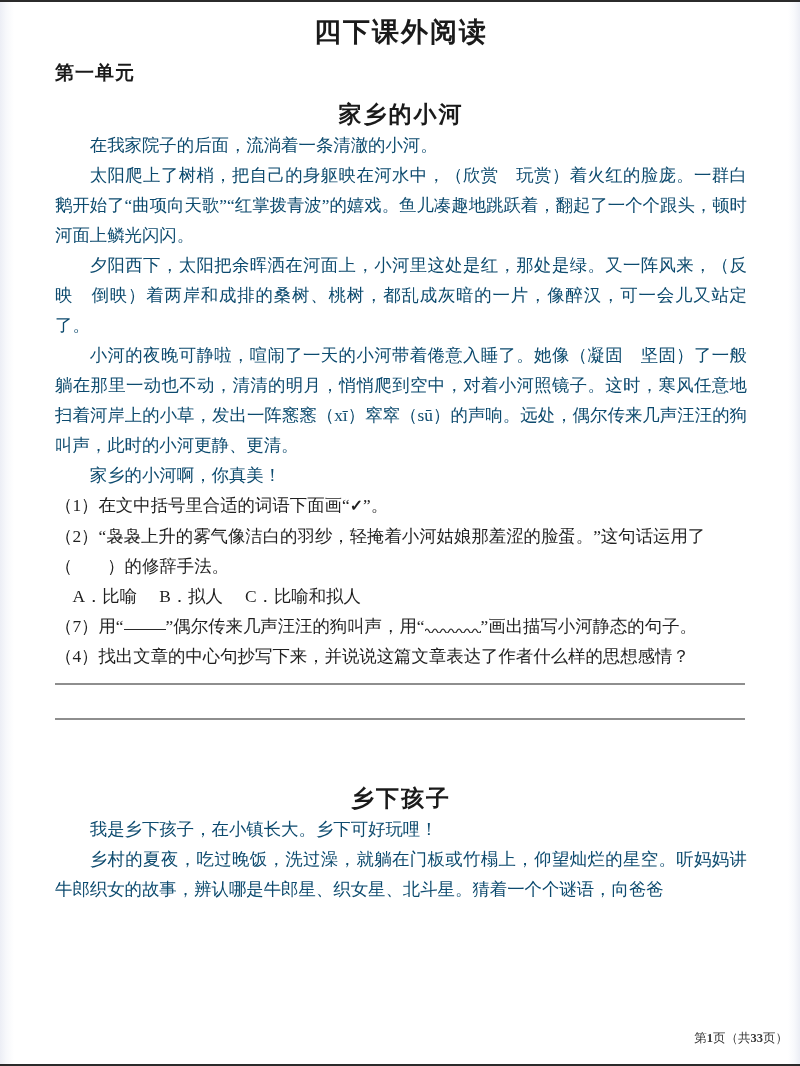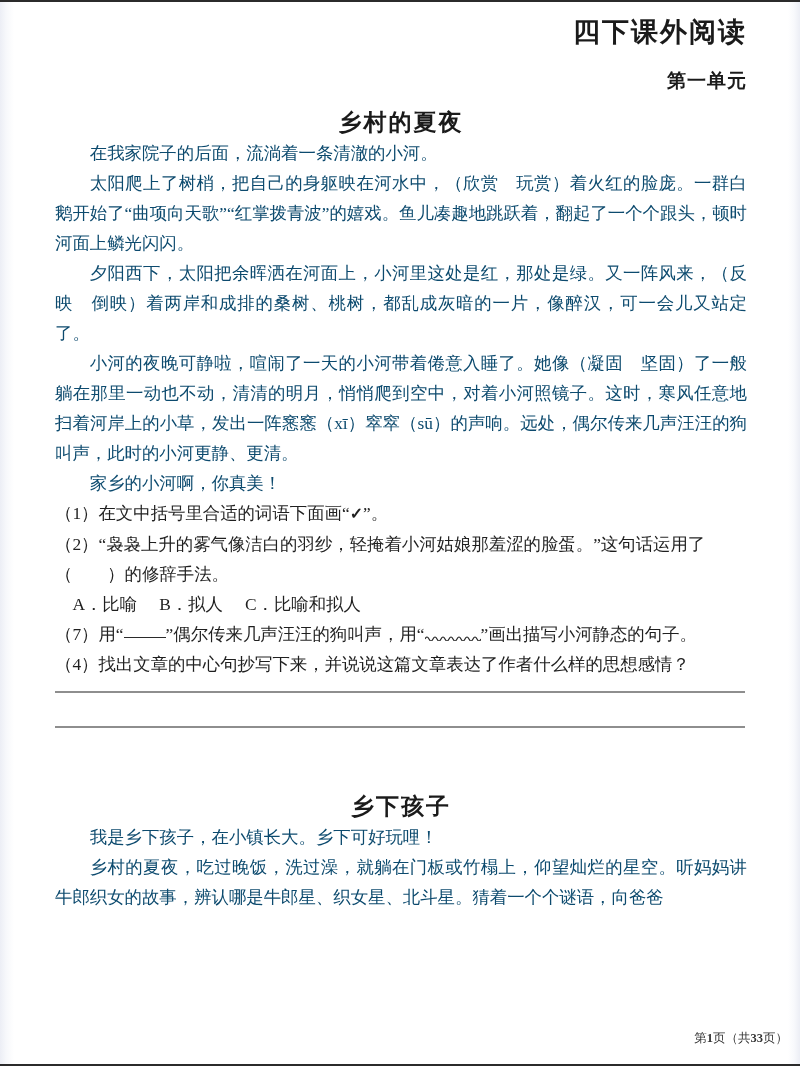--- a/index.html
+++ b/index.html
@@ -48,35 +48,35 @@
     background: #ffffff;
   }
   .content {
     position: absolute;
     left: 41px;
     top: 0;
     width: 692px;
   }
 
   .doc-title {
-    text-align: right;
+    text-align: center;
     font-size: 27px;
     font-weight: bold;
     color: #1a1a1a;
     letter-spacing: 2px;
     margin-top: 12px;
     font-family: "DejaVu Serif", "Liberation Serif", serif;
   }
   .unit-title {
-    text-align: right;
+    text-align: left;
     font-size: 19px;
     font-weight: bold;
     color: #1a1a1a;
     letter-spacing: 1px;
-    margin-top: 18px;
+    margin-top: 10px;
     font-family: "DejaVu Serif", "Liberation Serif", serif;
   }
   .article-title {
     text-align: center;
     font-size: 23px;
     font-weight: bold;
     color: #1a1a1a;
     letter-spacing: 2px;
     margin-top: 13px;
     font-family: "DejaVu Serif", "Liberation Serif", serif;
@@ -155,21 +155,21 @@
 <div class="edge-strip top"></div>
 <div class="edge-strip bottom"></div>
 <div class="page-shade-left"></div>
 <div class="page-shade-right"></div>
 
 <div class="sheet">
   <div class="content">
 
     <div class="doc-title">四下课外阅读</div>
     <div class="unit-title">第一单元</div>
-    <div class="article-title">乡村的夏夜</div>
+    <div class="article-title">家乡的小河</div>
 
     <p class="body-par">在我家院子的后面，流淌着一条清澈的小河。</p>
     <p class="body-par">太阳爬上了树梢，把自己的身躯映在河水中，（欣赏　玩赏）着火红的脸庞。一群白鹅开始了“曲项向天歌”“红掌拨青波”的嬉戏。鱼儿凑趣地跳跃着，翻起了一个个跟头，顿时河面上鳞光闪闪。</p>
     <p class="body-par">夕阳西下，太阳把余晖洒在河面上，小河里这处是红，那处是绿。又一阵风来，（反映　倒映）着两岸和成排的桑树、桃树，都乱成灰暗的一片，像醉汉，可一会儿又站定了。</p>
     <p class="body-par">小河的夜晚可静啦，喧闹了一天的小河带着倦意入睡了。她像（凝固　坚固）了一般躺在那里一动也不动，清清的明月，悄悄爬到空中，对着小河照镜子。这时，寒风任意地扫着河岸上的小草，发出一阵窸窸（xī）窣窣（sū）的声响。远处，偶尔传来几声汪汪的狗叫声，此时的小河更静、更清。</p>
     <p class="body-par">家乡的小河啊，你真美！</p>
 
     <p class="q-line"><span>（1）在文中括号里合适的词语下面画“</span><span class="check">✓</span><span>”。</span></p>
 
     <p class="q-line">（2）“袅袅上升的雾气像洁白的羽纱，轻掩着小河姑娘那羞涩的脸蛋。”这句话运用了</p>

